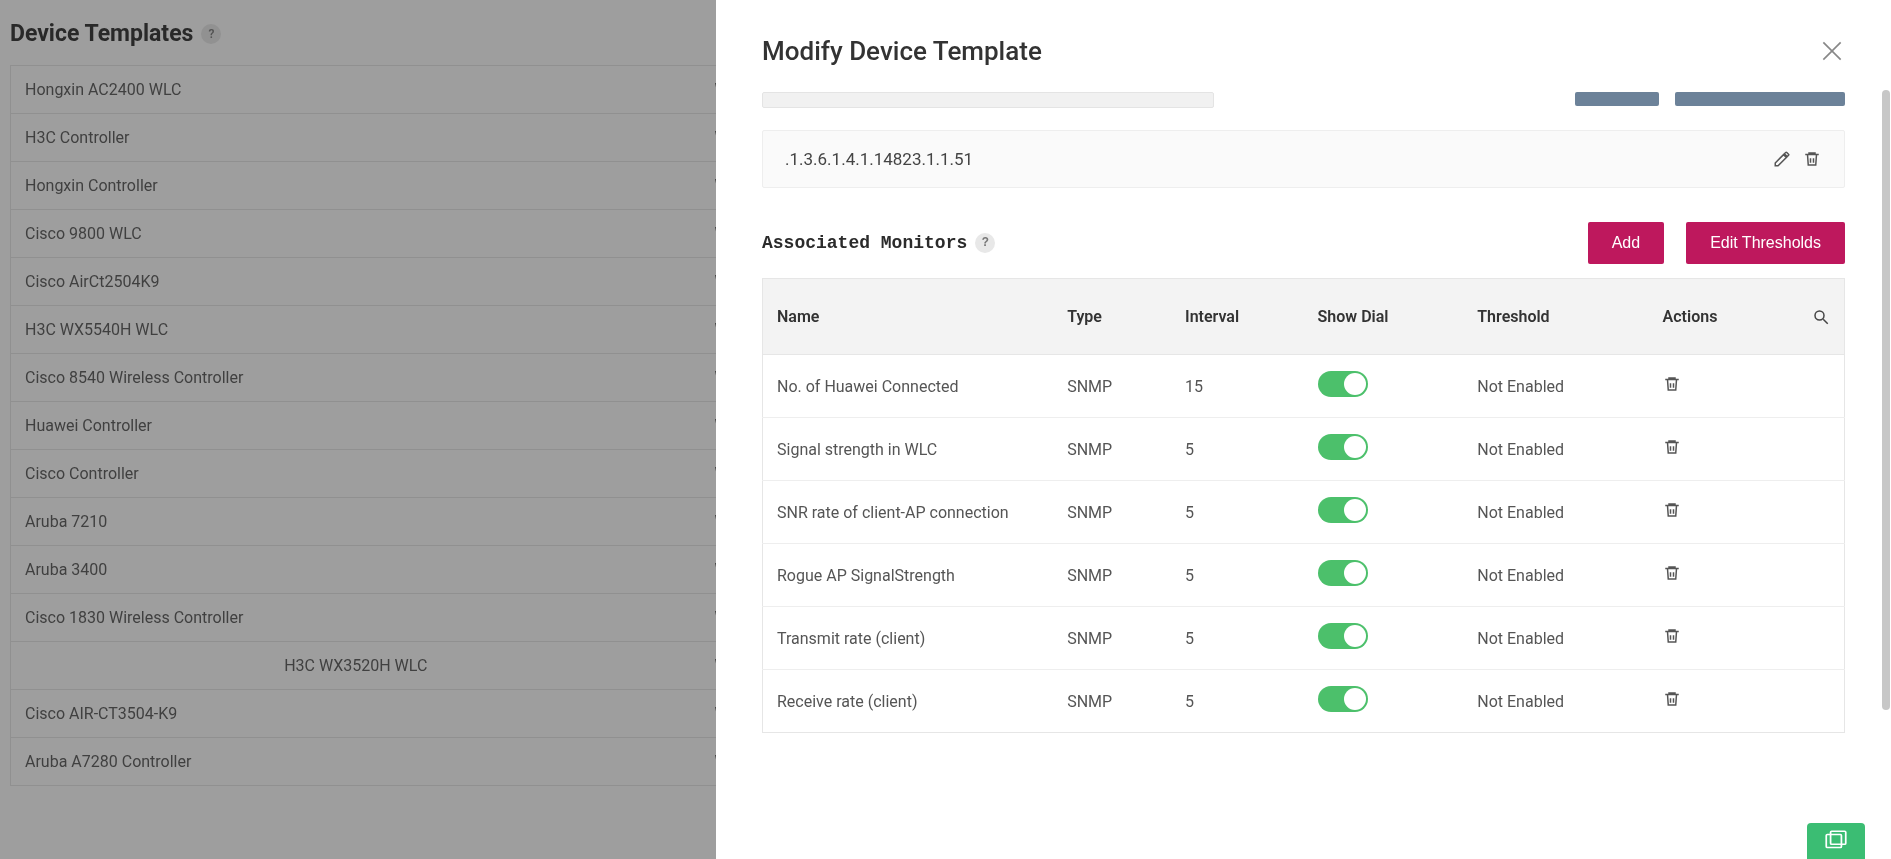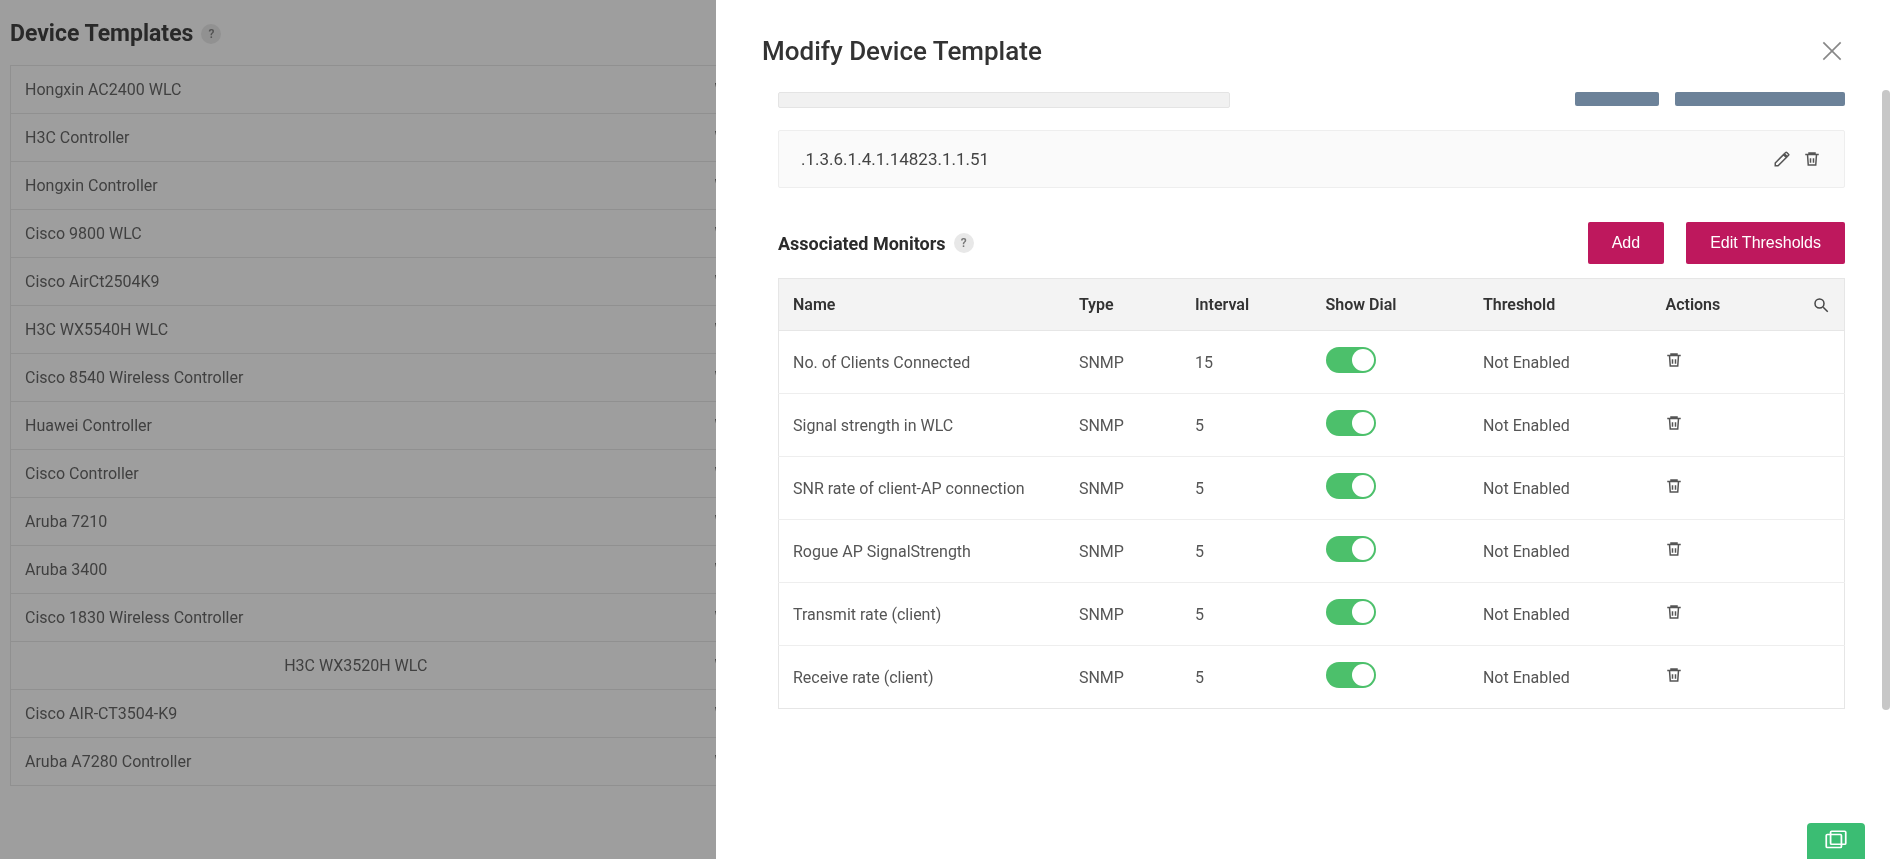--- a/index.html
+++ b/index.html
@@ -11,37 +11,37 @@
 .templates-table { width:100%; border-collapse: collapse; }
 .templates-table td { padding: 14px 14px; border-bottom:1px solid #e6e6e6; font-size:16px; color:#555;}
 .templates-table td:first-child { border-left:1px solid #e6e6e6;}
 .templates-table tr:first-child td { border-top:1px solid #e6e6e6;}
 .col2 { color:#555;}
 .overlay { position:absolute; top:0; left:0; right:0; bottom:0; background: rgba(40,40,40,0.45); }
 .panel { position:absolute; top:0; right:0; bottom:0; width: 1175px; background:#fff; display:flex; flex-direction:column; }
 .panel-header { display:flex; align-items:center; justify-content:space-between; padding: 36px 46px 26px 46px; }
 .panel-title { font-size: 26px; font-weight:500; color:#333; }
 .close-x { width:26px; height:26px; color:#888; cursor:pointer; }
-.panel-body { flex:1; overflow:auto; padding: 0 46px 40px 46px; margin-left: 16px; }
+.panel-body { flex:1; overflow:auto; padding: 0 46px 40px 46px; }
 .top-stub-row { display:flex; justify-content:flex-end; gap:16px; margin-bottom:22px;}
 .stub-grey { width:452px; height:16px; background:#f1f1f1; border:1px solid #e4e4e4; border-radius:2px; margin-right:auto;}
 .stub-btn { height:14px; background:#6c8299; border-radius:2px;}
 .stub-btn.small { width:84px;}
 .stub-btn.large { width:170px;}
 .oid-row { background:#fafafa; border:1px solid #eee; border-radius:2px; padding: 18px 22px; display:flex; align-items:center; justify-content:space-between; margin-bottom:34px;}
 .oid-text { font-size:17px; color:#444; }
 .oid-actions { display:flex; gap:10px; color:#555;}
 .icon-btn { width:20px; height:20px; cursor:pointer; display:flex; align-items:center; justify-content:center;}
 .section-row { display:flex; align-items:center; justify-content:space-between; margin-bottom:14px;}
-.section-title-wrap { display:flex; align-items:center; gap:8px;}
+.section-title-wrap { display:flex; align-items:center; gap:8px;font-family:Liberation Mono, monospace;}
 .section-title { font-size:18px; font-weight:700; color:#2b2b2b;}
 .btn { background:#be185d; color:#fff; border:none; padding: 12px 24px; font-size:16px; border-radius:2px; cursor:pointer;}
 .btn-group { display:flex; gap:22px;}
 .monitors-table { width:100%; border:1px solid #e6e6e6; border-collapse: collapse; font-size:16px;}
-.monitors-table th { background:#f3f3f3; text-align:left; font-weight:600; color:#333; padding:16px 14px; border-bottom:1px solid #e6e6e6;}
+.monitors-table th { background:#f3f3f3; text-align:left; font-weight:600; color:#333; padding:28px 14px; border-bottom:1px solid #e6e6e6;}
 .monitors-table td { padding:16px 14px; border-bottom:1px solid #eee; color:#555; vertical-align:middle;}
 .monitors-table tr:last-child td { border-bottom:none;}
 .th-actions { display:flex; align-items:center; justify-content:space-between; gap:20px;}
 .search-icon { width:18px; height:18px; color:#444; cursor:pointer;}
 .toggle { width:50px; height:26px; border-radius:13px; background:#4cc06b; position:relative; cursor:pointer; display:inline-block;}
 .toggle::after { content:""; position:absolute; width:22px; height:22px; background:#fff; border-radius:50%; top:2px; right:2px;}
 .trash { width:18px; height:20px; color:#555; cursor:pointer; display:inline-block;}
 .name-col { max-width: 180px;}
 .float-btn { position:absolute; right:26px; bottom:0; width:58px; height:36px; background:#3bbd73; border-radius:4px 4px 0 0; display:flex; align-items:center; justify-content:center; color:#fff; cursor:pointer;}
 .panel-scrollbar { position:absolute; right:0; top:90px; bottom:14px; width:10px; background:transparent;}
@@ -184,21 +184,21 @@
                     <circle cx="10" cy="10" r="6"></circle>
                     <line x1="15" y1="15" x2="21" y2="21"></line>
                   </svg>
               </span>
             </div>
           </th>
         </tr>
       </thead>
       <tbody id="monitors-body">
           <tr>
-            <td class="name-col">No. of Clients Connected</td>
+            <td class="name-col">No. of Huawei Connected</td>
             <td>SNMP</td>
             <td>15</td>
             <td><span class="toggle"></span></td>
             <td>Not Enabled</td>
             <td><span class="trash"><svg viewBox="0 0 24 24" width="18" height="20" stroke="currentColor" stroke-width="2" fill="none">
                   <path d="M3 6h18M8 6V4h8v2M6 6l1 14h10l1-14M10 11v6M14 11v6"></path>
                 </svg></span></td>
           </tr>
           <tr>
             <td class="name-col">Signal strength in WLC</td>

